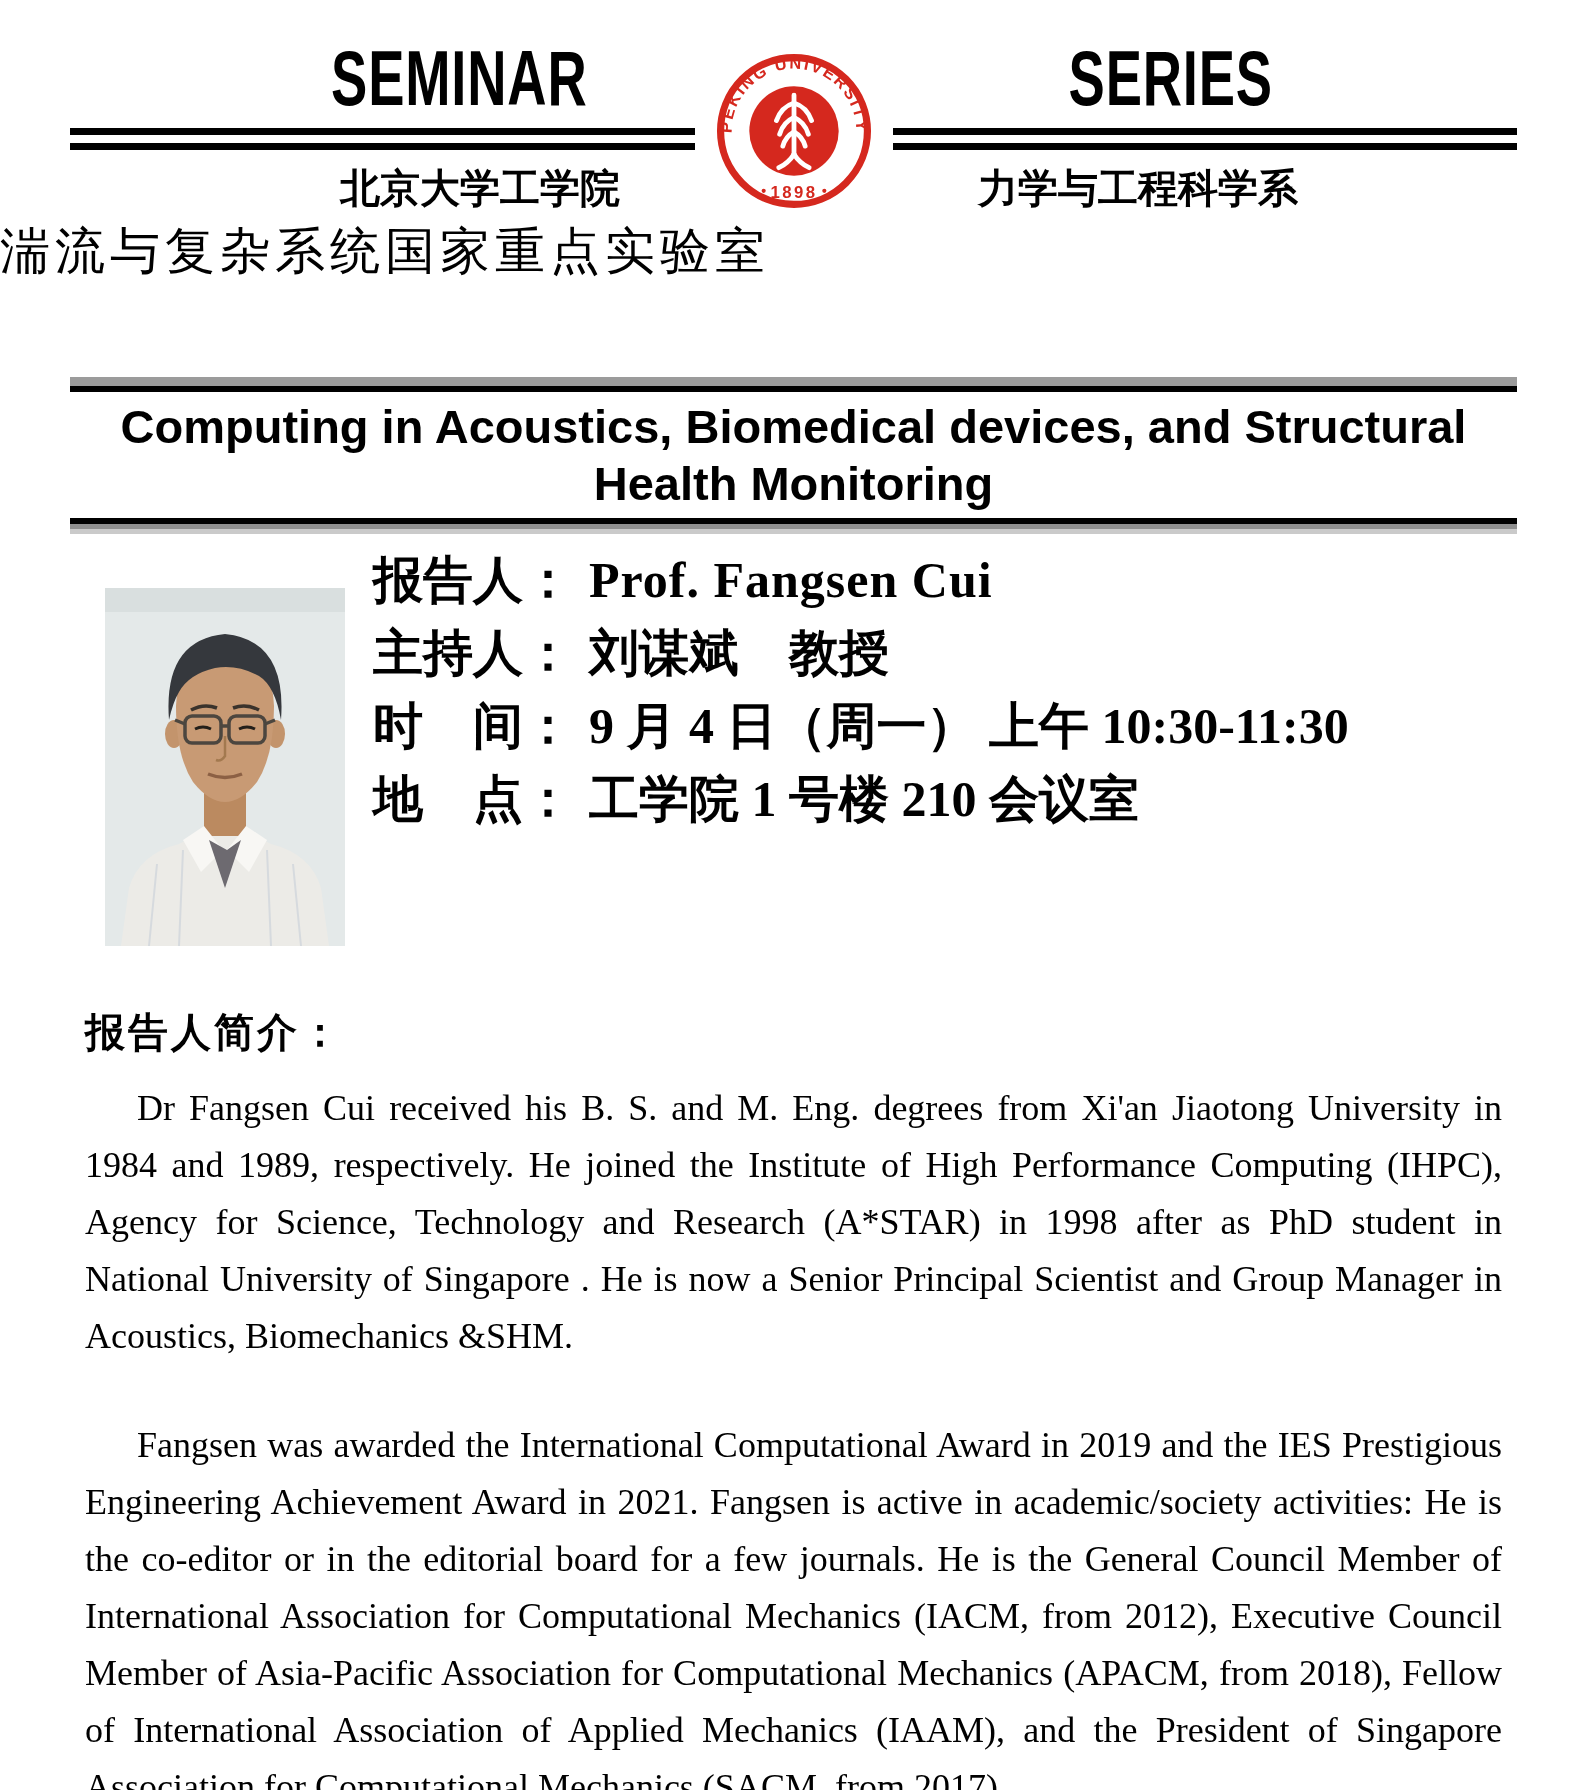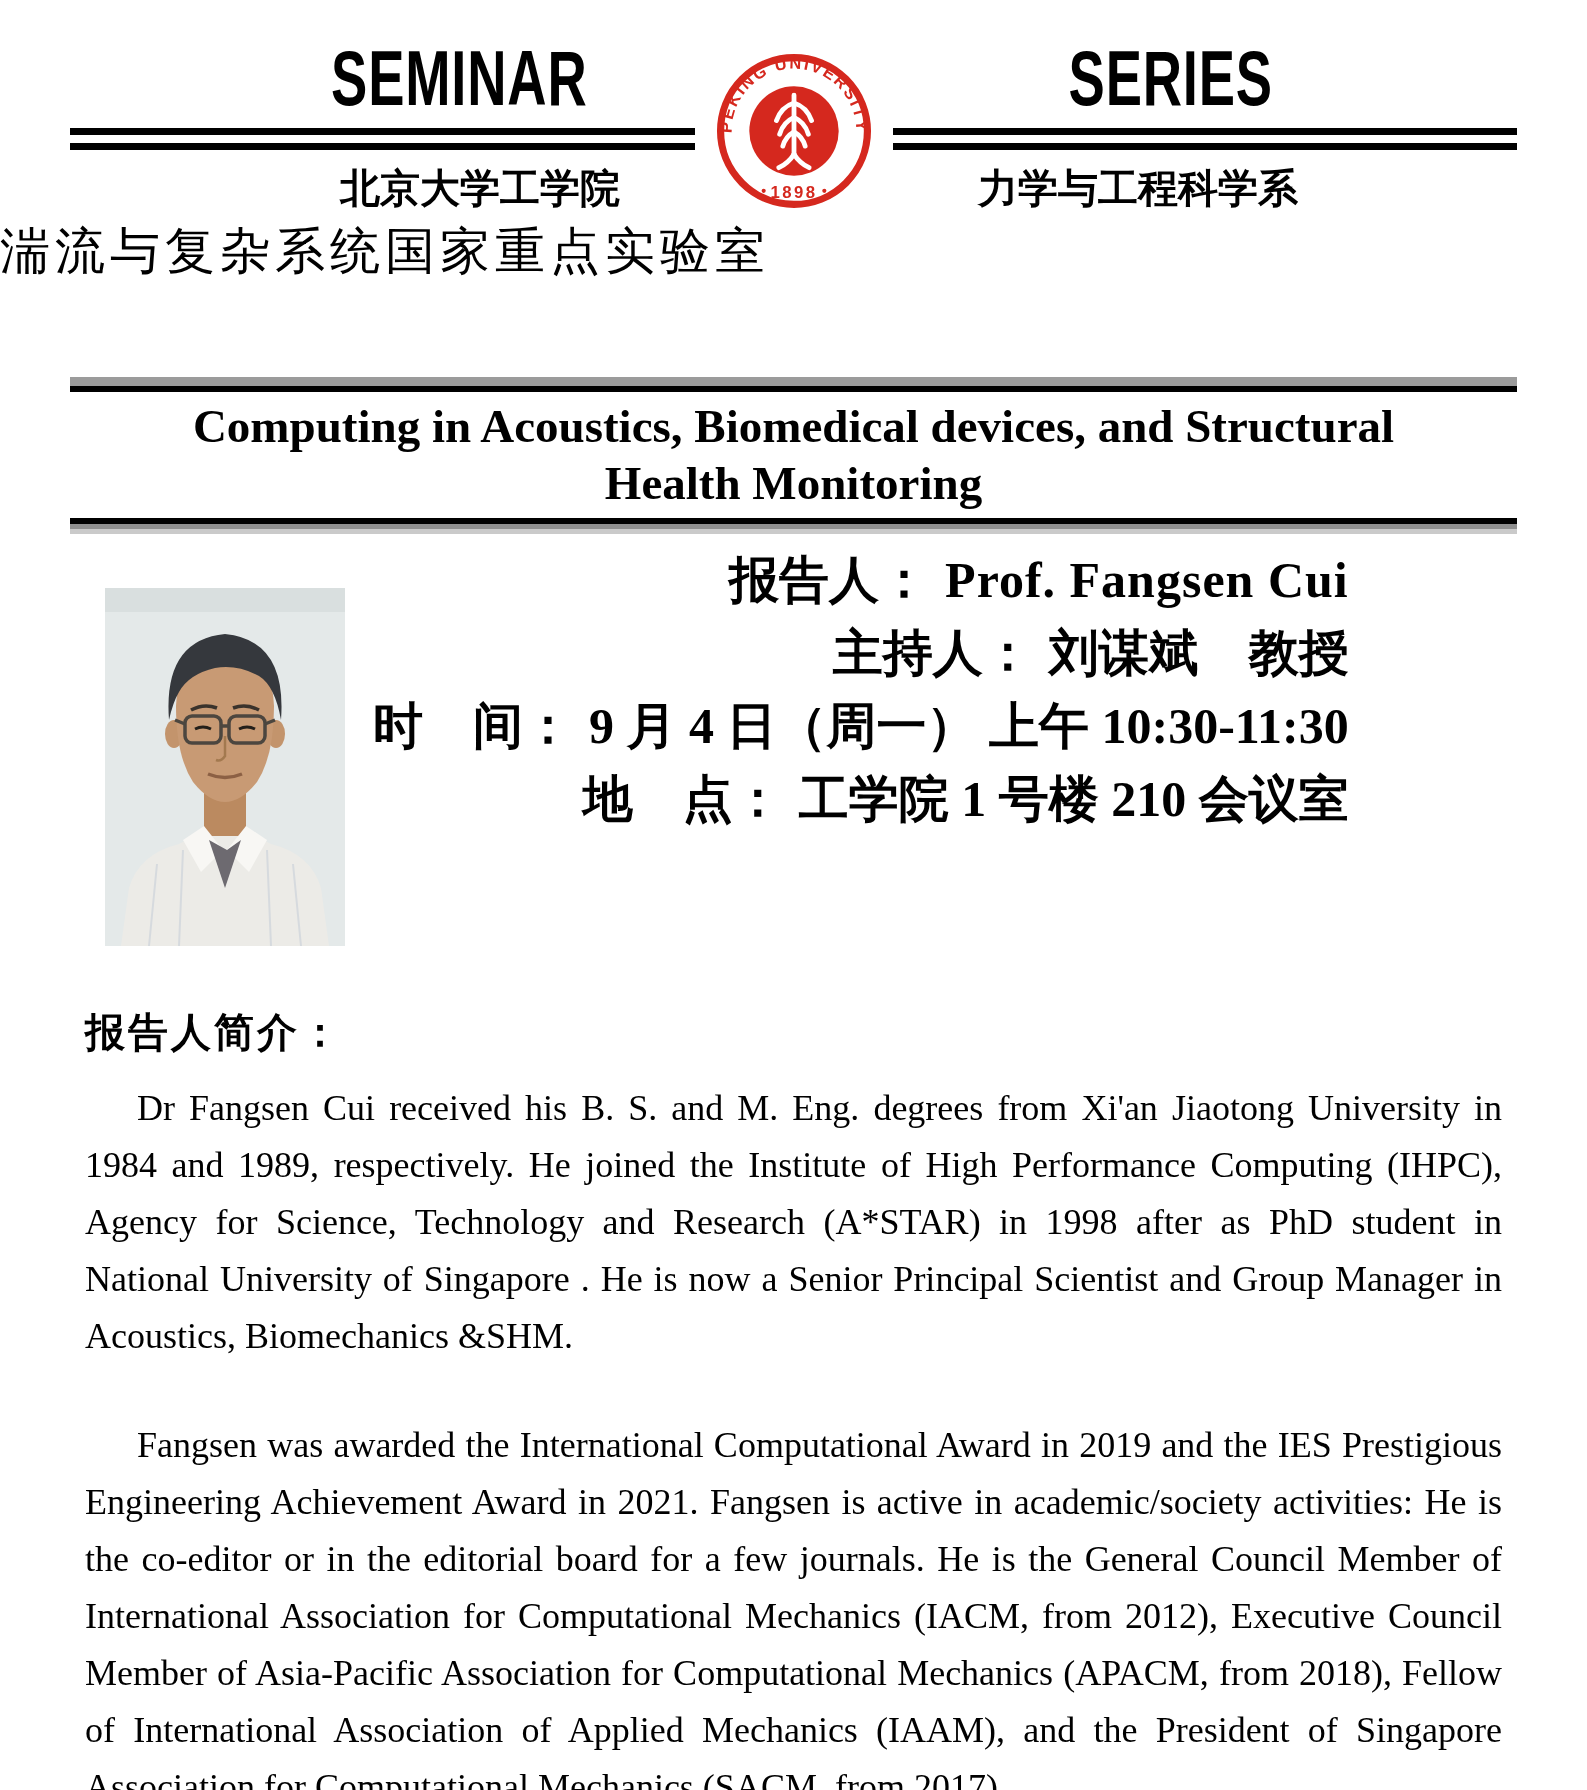--- a/index.html
+++ b/index.html
@@ -21,27 +21,27 @@
             transform:scale(0.80,1.15);transform-origin:center bottom;}
   .cn-title{margin-top:40px;font-family:"Liberation Sans",sans-serif;font-weight:900;
             font-size:40px;line-height:68px;white-space:nowrap;}
   .lab-line{position:absolute;top:220px;left:0;width:1380px;text-align:left;
             font-family:"Liberation Serif",serif;font-size:50px;line-height:62px;
             letter-spacing:5px;font-weight:500;}
 
   
   .sep-top{margin:77px 70px 0;height:15px;
            background:linear-gradient(to bottom,#9b9b9b 0 9px,#000 9px 15px);}
-  h1.title{margin:6px 40px 0;text-align:center;font-family:Liberation Serif, serif;
+  h1.title{margin:6px 40px 0;text-align:center;font-family:Liberation Sans, sans-serif;
            font-size:47px;line-height:57px;font-weight:bold;}
   .sep-bottom{margin:6px 70px 0;height:16px;
               background:linear-gradient(to bottom,#000 0 6px,#8f8f8f 6px 11px,#cacaca 11px 16px);}
 
   
-  .info{display:flex;margin:10px 60px 0 105px;text-align:right;}
+  .info{display:flex;margin:10px 60px 0 105px;}
   .photo{flex:0 0 240px;height:358px;margin-top:44px;}
   .photo svg{width:240px;height:358px;display:block;}
   .fields{margin-left:28px;}
   .field{line-height:73px;white-space:nowrap;font-size:50px;}
   .field .label{font-family:"Liberation Sans",sans-serif;font-weight:700;}
   .field .value{font-family:Liberation Serif, serif;font-weight:600;margin-left:16px;}
   .field .value.speaker{font-family:"Liberation Serif",serif;font-weight:bold;letter-spacing:1px;}
 
   
   .bio{margin:62px 85px 0;}

